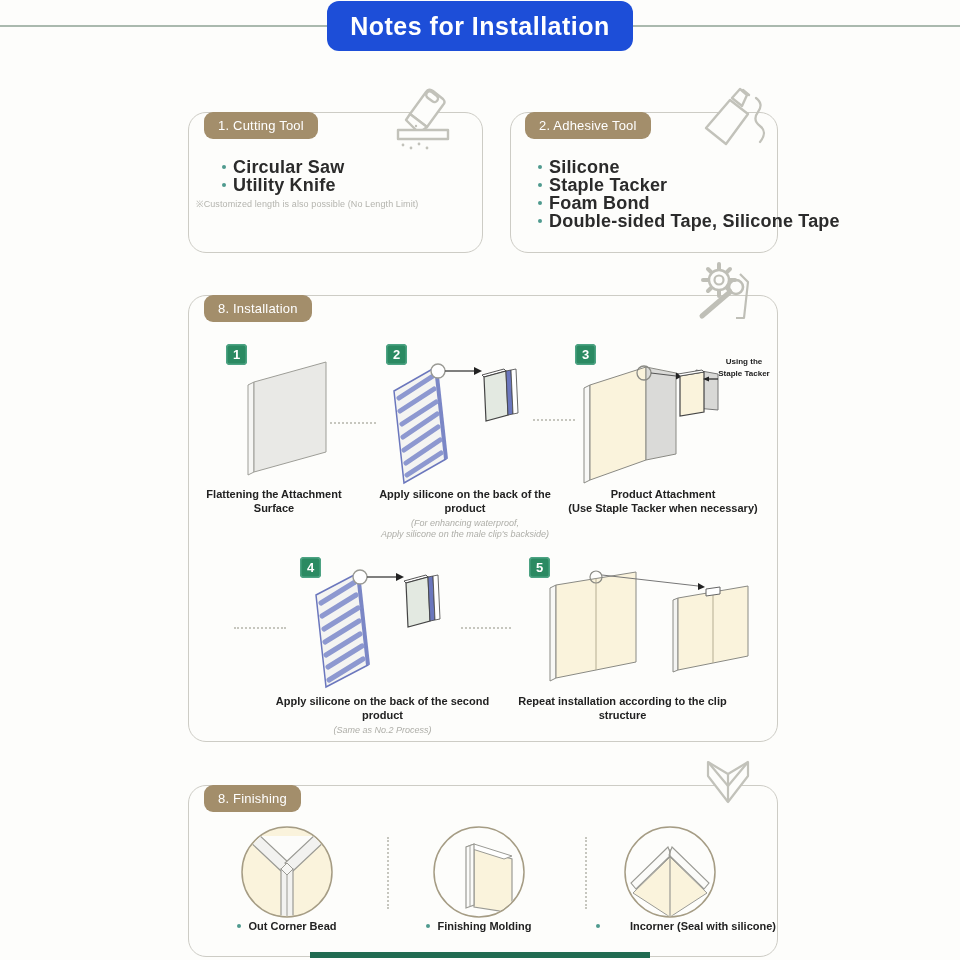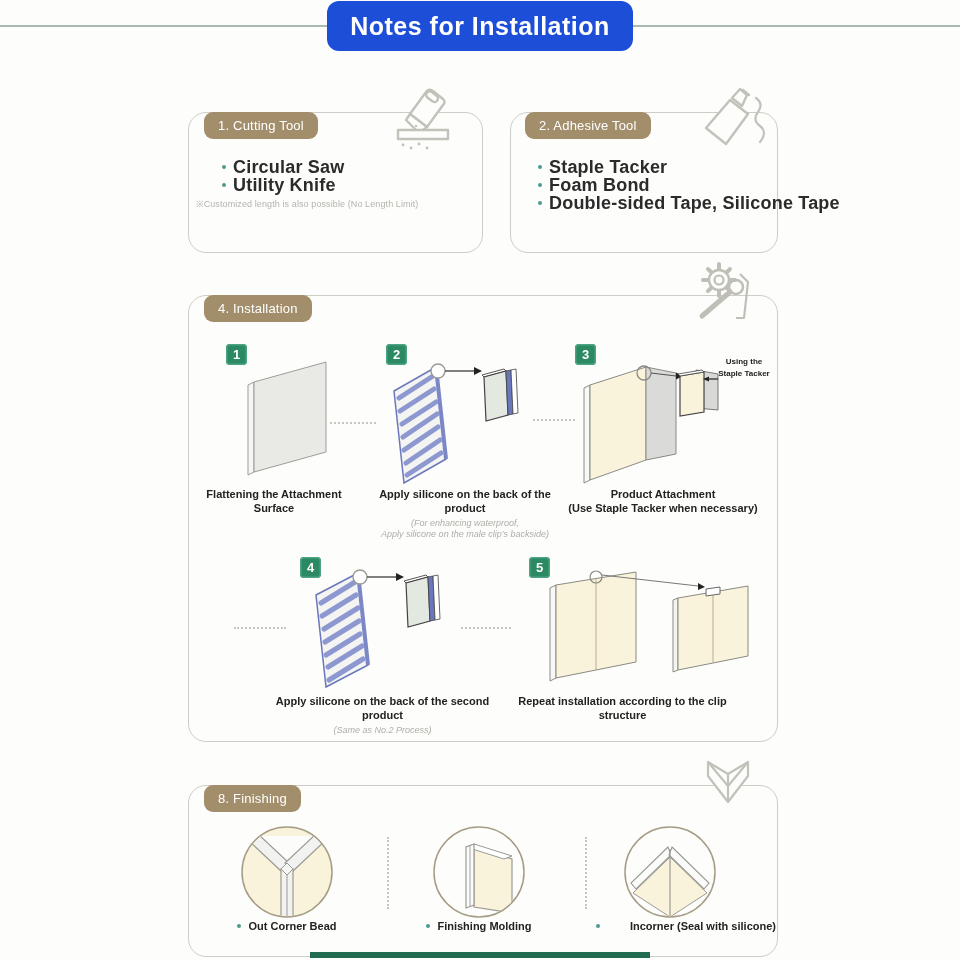--- a/index.html
+++ b/index.html
@@ -58,20 +58,24 @@
       <circle cx="57" cy="64" r="1.4"></circle>
       <circle cx="46" cy="42" r="1.2"></circle>
   </g>
 </svg>
 
 <div class="box" style="left:510px;top:112px;width:266px;height:139px;"></div>
 <div class="badge" style="left:525px;top:112px;">2. Adhesive Tool</div>
 <div class="abs" style="left:538px;top:158px;">
   <div class="li">
       <span class="dot"></span>
+      <span>Silicone</span>
+    </div>
+  <div class="li">
+      <span class="dot"></span>
       <span>Staple Tacker</span>
     </div>
   <div class="li">
       <span class="dot"></span>
       <span>Foam Bond</span>
     </div>
   <div class="li">
       <span class="dot"></span>
       <span>Double-sided Tape, Silicone Tape</span>
     </div>
@@ -79,21 +83,21 @@
 <svg style="left:698px;top:86px;z-index:4;" width="80" height="68" viewBox="0 0 80 68">
   <g fill="#fdfdfb" stroke="#c2c2ba" stroke-width="2.4" stroke-linejoin="round" stroke-linecap="round">
     <path d="M8 42 L32 14 L50 28 L28 58 Z"></path>
     <path d="M34 12 L42 3 L49 9 L44 20 Z"></path>
     <path d="M45 4 L51 9"></path>
   </g>
   <path d="M58 12 Q66 18 60 26 Q54 34 62 40 Q70 46 62 56" fill="none" stroke="#c2c2ba" stroke-width="2.2" stroke-linecap="round"></path>
 </svg>
 
 <div class="box" style="left:188px;top:295px;width:588px;height:445px;"></div>
-<div class="badge" style="left:204px;top:295px;">4. Installation</div>
+<div class="badge" style="left:204px;top:295px;">8. Installation</div>
 <svg style="left:692px;top:260px;z-index:4;" width="62" height="64" viewBox="0 0 62 64">
   <g stroke="#bfbfb7" fill="none">
     <g stroke-width="4" stroke-linecap="round">
       <line x1="27" y1="4" x2="27" y2="9"></line>
         <line x1="27" y1="31" x2="27" y2="36"></line>
       <line x1="11" y1="20" x2="16" y2="20"></line>
         <line x1="38" y1="20" x2="43" y2="20"></line>
       <line x1="16" y1="9" x2="19" y2="12"></line>
         <line x1="35" y1="28" x2="38" y2="31"></line>
       <line x1="16" y1="31" x2="19" y2="28"></line>

